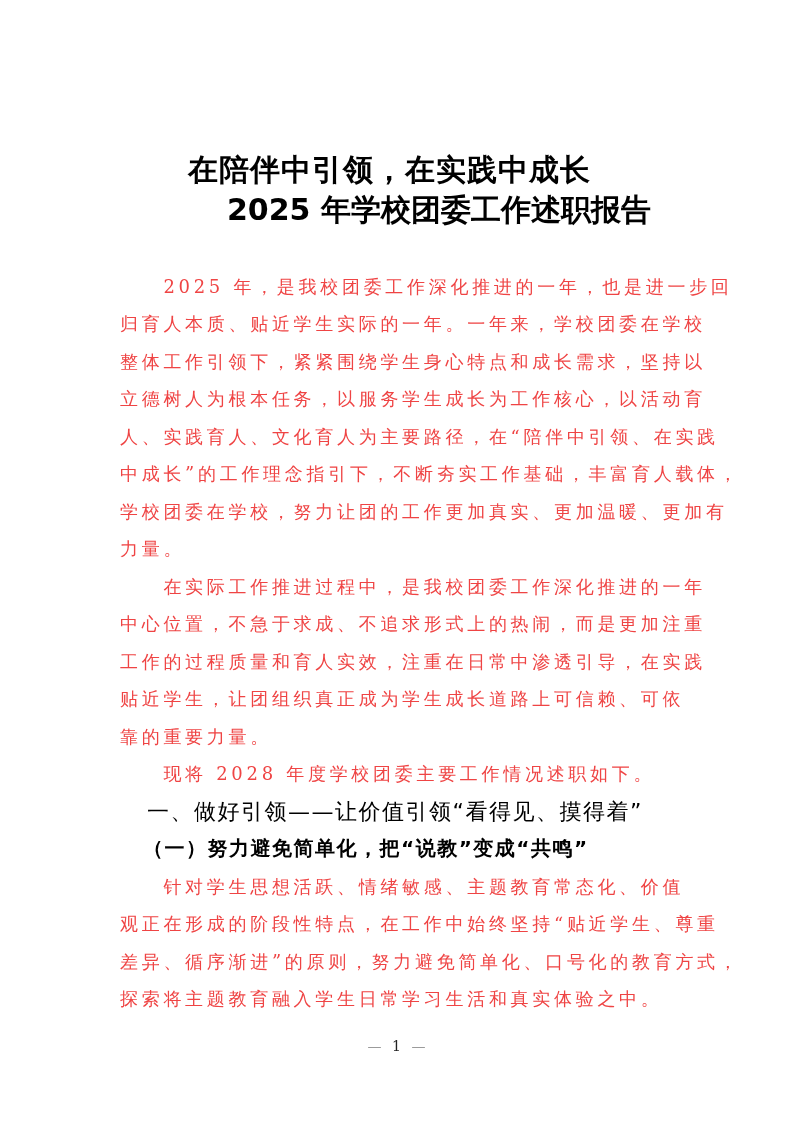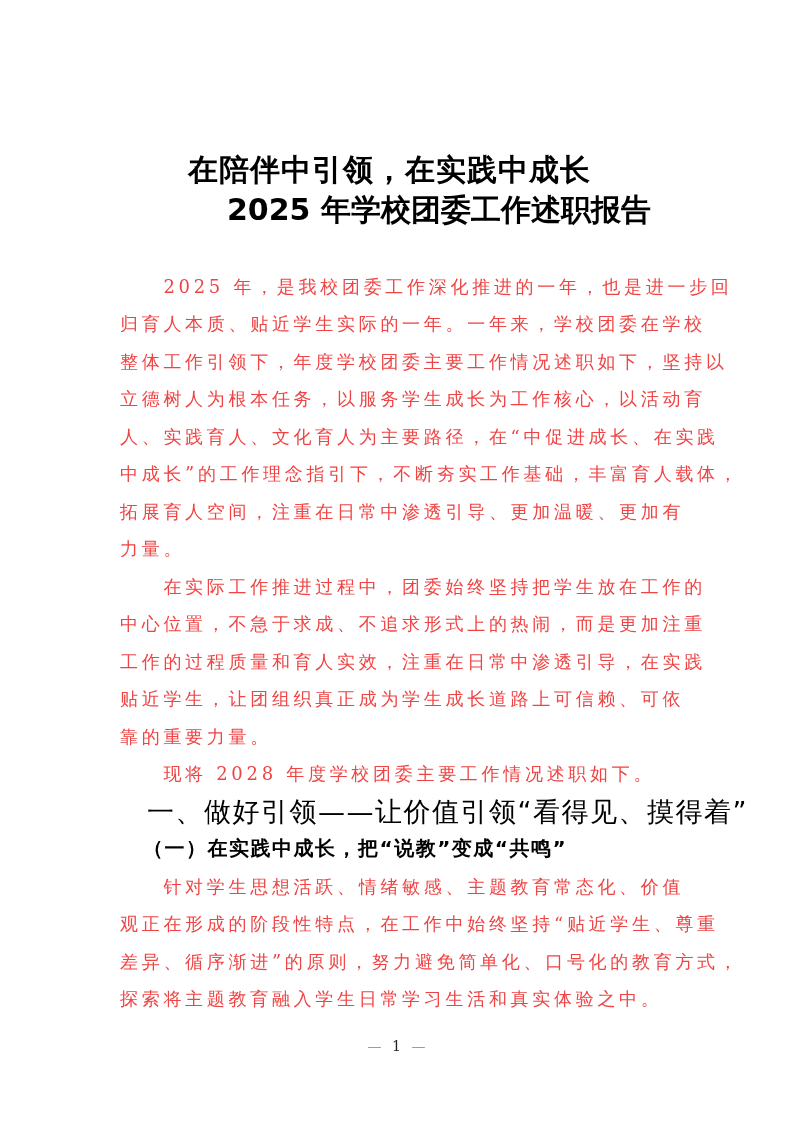--- a/index.html
+++ b/index.html
@@ -17,21 +17,21 @@
     .title.l1 { top: 150px; left: 188px; letter-spacing: 1px; }
     .title.l2 { top: 190px; left: 227px; letter-spacing: 0px; }
     .body-line {
       position: absolute; left: 120px; width: 580px;
       font-size: 18px; line-height: 37.5px; white-space: nowrap;
       letter-spacing: 3.7px; color: #ef4444;
     }
     .heading1 {
       position: absolute; left: 147px;
       font-family: "DejaVu Sans", "Liberation Sans", sans-serif;
-      font-size: 27px; line-height: 37.5px; white-space: nowrap;
+      font-size: 22px; line-height: 37.5px; white-space: nowrap;
       letter-spacing: 1.5px; color: #000;
     }
     .heading2 {
       position: absolute; left: 147px;
       font-family: "DejaVu Sans", "Liberation Sans", sans-serif;
       font-weight: bold;
       font-size: 20px; line-height: 37.5px; white-space: nowrap;
       letter-spacing: 1.5px; color: #000;
     }
     .page-number {
@@ -43,42 +43,42 @@
 </head>
 <body>
 
 <div>
   <div class="title l1">在陪伴中引领，在实践中成长</div>
   <div class="title l2">2025 年学校团委工作述职报告</div>
 
   <div>
     <div class="body-line" style="top:268px">　　2025 年，是我校团委工作深化推进的一年，也是进一步回</div>
     <div class="body-line" style="top:305px">归育人本质、贴近学生实际的一年。一年来，学校团委在学校</div>
-    <div class="body-line" style="top:343px">整体工作引领下，年度学校团委主要工作情况述职如下，坚持以</div>
+    <div class="body-line" style="top:343px">整体工作引领下，紧紧围绕学生身心特点和成长需求，坚持以</div>
     <div class="body-line" style="top:380px">立德树人为根本任务，以服务学生成长为工作核心，以活动育</div>
-    <div class="body-line" style="top:418px">人、实践育人、文化育人为主要路径，在“中促进成长、在实践</div>
+    <div class="body-line" style="top:418px">人、实践育人、文化育人为主要路径，在“陪伴中引领、在实践</div>
     <div class="body-line" style="top:455px">中成长”的工作理念指引下，不断夯实工作基础，丰富育人载体，</div>
-    <div class="body-line" style="top:493px">拓展育人空间，注重在日常中渗透引导、更加温暖、更加有</div>
+    <div class="body-line" style="top:493px">学校团委在学校，努力让团的工作更加真实、更加温暖、更加有</div>
     <div class="body-line" style="top:530px">力量。</div>
   </div>
 
   <div>
-    <div class="body-line" style="top:568px">　　在实际工作推进过程中，团委始终坚持把学生放在工作的</div>
+    <div class="body-line" style="top:568px">　　在实际工作推进过程中，是我校团委工作深化推进的一年</div>
     <div class="body-line" style="top:605px">中心位置，不急于求成、不追求形式上的热闹，而是更加注重</div>
     <div class="body-line" style="top:643px">工作的过程质量和育人实效，注重在日常中渗透引导，在实践</div>
     <div class="body-line" style="top:680px">贴近学生，让团组织真正成为学生成长道路上可信赖、可依</div>
     <div class="body-line" style="top:718px">靠的重要力量。</div>
   </div>
 
   <div>
     <div class="body-line" style="top:755px">　　现将 2028 年度学校团委主要工作情况述职如下。</div>
   </div>
 
   <div class="heading1" style="top:793px">一、做好引领——让价值引领“看得见、摸得着”</div>
-  <div class="heading2" style="top:830px;left:143px">（一）在实践中成长，把“说教”变成“共鸣”</div>
+  <div class="heading2" style="top:830px;left:143px">（一）努力避免简单化，把“说教”变成“共鸣”</div>
 
   <div>
     <div class="body-line" style="top:868px">　　针对学生思想活跃、情绪敏感、主题教育常态化、价值</div>
     <div class="body-line" style="top:905px">观正在形成的阶段性特点，在工作中始终坚持“贴近学生、尊重</div>
     <div class="body-line" style="top:943px">差异、循序渐进”的原则，努力避免简单化、口号化的教育方式，</div>
     <div class="body-line" style="top:980px">探索将主题教育融入学生日常学习生活和真实体验之中。</div>
   </div>
 
   <div class="page-number">
     <span class="dash">—</span>

